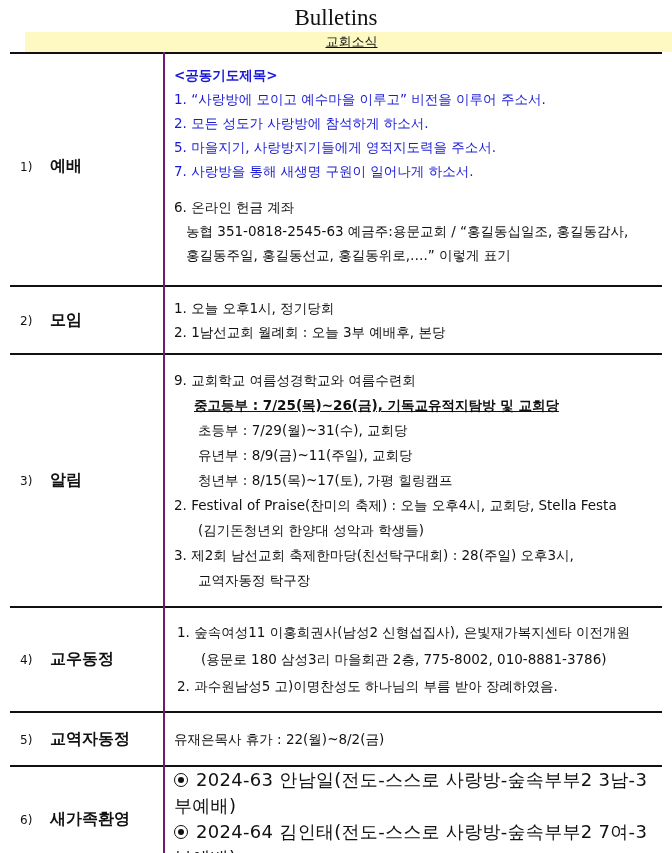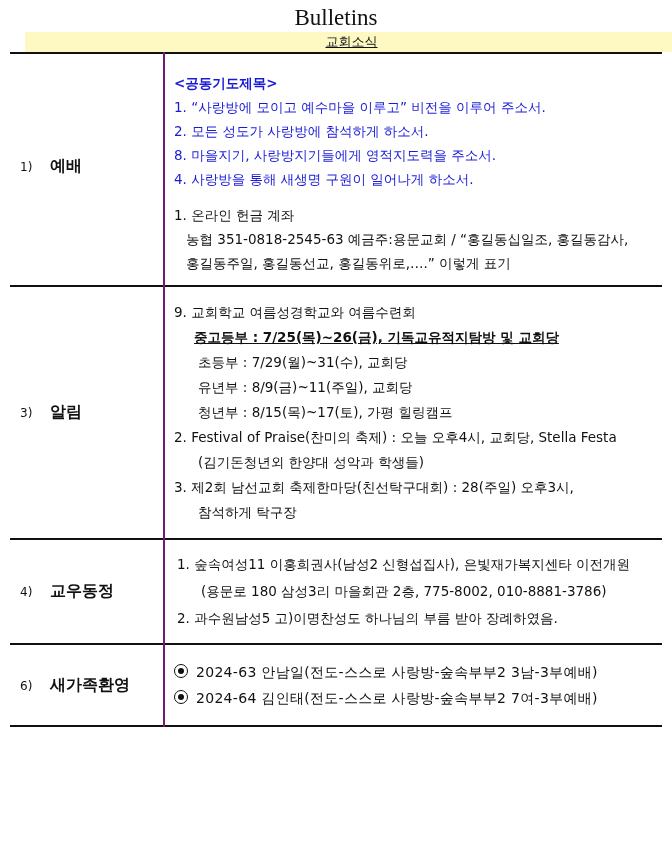--- a/index.html
+++ b/index.html
@@ -18,79 +18,96 @@
   td.label .num { font-size: 12px; font-weight: normal; display: inline-block; width: 30px; }
   td.body { padding-left: 9px; font-size: 13.5px; line-height: 24px; }
   .blue { color: #1a1ad6; }
   .ind1 { padding-left: 12px; }
   .ind2 { padding-left: 20px; }
   .ind3 { padding-left: 24px; }
   .bold-u { font-weight: bold; text-decoration: underline; margin-top: 28px; }
   .radio { display: inline-block; width: 12px; height: 12px; border: 1px solid #111; border-radius: 50%;
            position: relative; vertical-align: -1px; margin-right: 8px; }
   .radio::after { content: ""; position: absolute; left: 3px; top: 3px; width: 6px; height: 6px; border-radius: 50%; background: #111; }
-  .mono { font-family: "DejaVu Sans", sans-serif; font-size: 14px; letter-spacing: 0.3px; }
+  .mono { font-family: "DejaVu Sans", sans-serif; font-size: 18px; letter-spacing: 0.3px; }
 </style>
 </head>
 <body>
 
 <div class="title">Bulletins</div>
 <div class="band">
   <span>교회소식</span>
 </div>
 
 <table>
 
   <tbody>
       <tr style="height:233px;">
     <td class="label" style="vertical-align:top; padding-top:102px;">
       <span class="num">1)</span><span>예배</span>
     </td>
-    <td class="body" style="vertical-align:top; padding-top:17px;margin-left:28px;">
+    <td class="body" style="vertical-align:top; padding-top:9px;margin-left:28px;">
       <div class="blue" style="font-weight:bold;">&lt;공동기도제목&gt;</div>
       <div class="blue">1. “사랑방에 모이고 예수마을 이루고” 비전을 이루어 주소서.</div>
       <div class="blue">2. 모든 성도가 사랑방에 참석하게 하소서.</div>
-      <div class="blue">8. 마을지기, 사랑방지기들에게 영적지도력을 주소서.</div>
-      <div class="blue">4. 사랑방을 통해 새생명 구원이 일어나게 하소서.</div>
+      <div class="blue">5. 마을지기, 사랑방지기들에게 영적지도력을 주소서.</div>
+      <div class="blue">7. 사랑방을 통해 새생명 구원이 일어나게 하소서.</div>
       <div style="height:12px;"></div>
-      <div>1. 온라인 헌금 계좌</div>
+      <div>6. 온라인 헌금 계좌</div>
       <div class="ind1">농협 351-0818-2545-63 예금주:용문교회 / “홍길동십일조, 홍길동감사,</div>
       <div class="ind1">홍길동주일, 홍길동선교, 홍길동위로,….” 이렇게 표기</div>
     </td>
   </tr>
 
+  <tr style="height:68px;">
+    <td class="label">
+      <span class="num">2)</span><span>모임</span>
+    </td>
+    <td class="body">
+      <div>1. 오늘 오후1시, 정기당회</div>
+      <div>2. 1남선교회 월례회 : 오늘 3부 예배후, 본당</div>
+    </td>
+  </tr>
 
   <tr style="height:253px;">
     <td class="label">
       <span class="num">3)</span><span>알림</span>
     </td>
     <td class="body" style="line-height:25px;">
       <div>9. 교회학교 여름성경학교와 여름수련회</div>
       <div class="ind2"><span class="bold-u">중고등부 : 7/25(목)~26(금), 기독교유적지탐방 및 교회당</span></div>
       <div class="ind3">초등부 : 7/29(월)~31(수), 교회당</div>
       <div class="ind3">유년부 : 8/9(금)~11(주일), 교회당</div>
       <div class="ind3">청년부 : 8/15(목)~17(토), 가평 힐링캠프</div>
       <div>2. Festival of Praise(찬미의 축제) : 오늘 오후4시, 교회당, Stella Festa</div>
       <div class="ind3">(김기돈청년외 한양대 성악과 학생들)</div>
       <div>3. 제2회 남선교회 축제한마당(친선탁구대회) : 28(주일) 오후3시,</div>
-      <div class="ind3">참석하게 탁구장</div>
+      <div class="ind3">교역자동정 탁구장</div>
     </td>
   </tr>
 
   <tr style="height:105px;">
     <td class="label">
       <span class="num">4)</span><span>교우동정</span>
     </td>
     <td class="body" style="line-height:27px;padding-left:12px;">
       <div>1. 숲속여성11 이홍희권사(남성2 신형섭집사), 은빛재가복지센타 이전개원</div>
       <div class="ind3">(용문로 180 삼성3리 마을회관 2층, 775-8002, 010-8881-3786)</div>
       <div>2. 과수원남성5 고)이명찬성도 하나님의 부름 받아 장례하였음.</div>
     </td>
   </tr>
 
+  <tr style="height:54px;">
+    <td class="label">
+      <span class="num">5)</span><span>교역자동정</span>
+    </td>
+    <td class="body">
+      <div>유재은목사 휴가 : 22(월)~8/2(금)</div>
+    </td>
+  </tr>
 
   <tr class="last" style="height:82px;">
     <td class="label">
       <span class="num">6)</span><span>새가족환영</span>
     </td>
     <td class="body" style="line-height:26px;">
       <div class="mono">
         <span class="radio"></span><span>2024-63 안남일(전도-스스로 사랑방-숲속부부2 3남-3부예배)</span>
       </div>
       <div class="mono">

